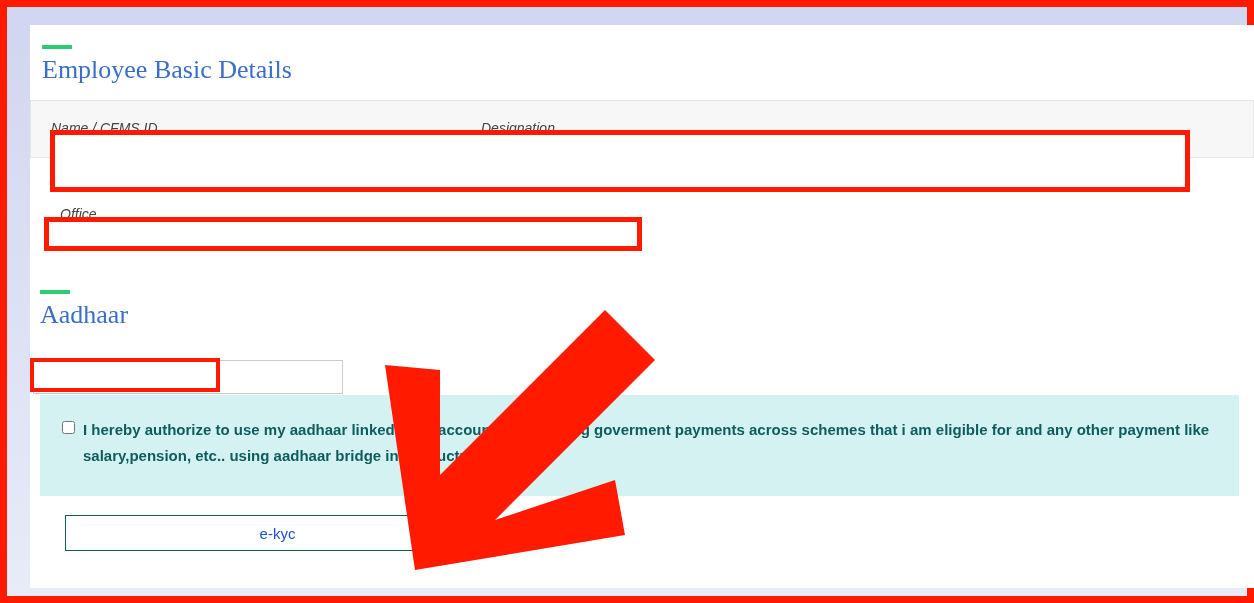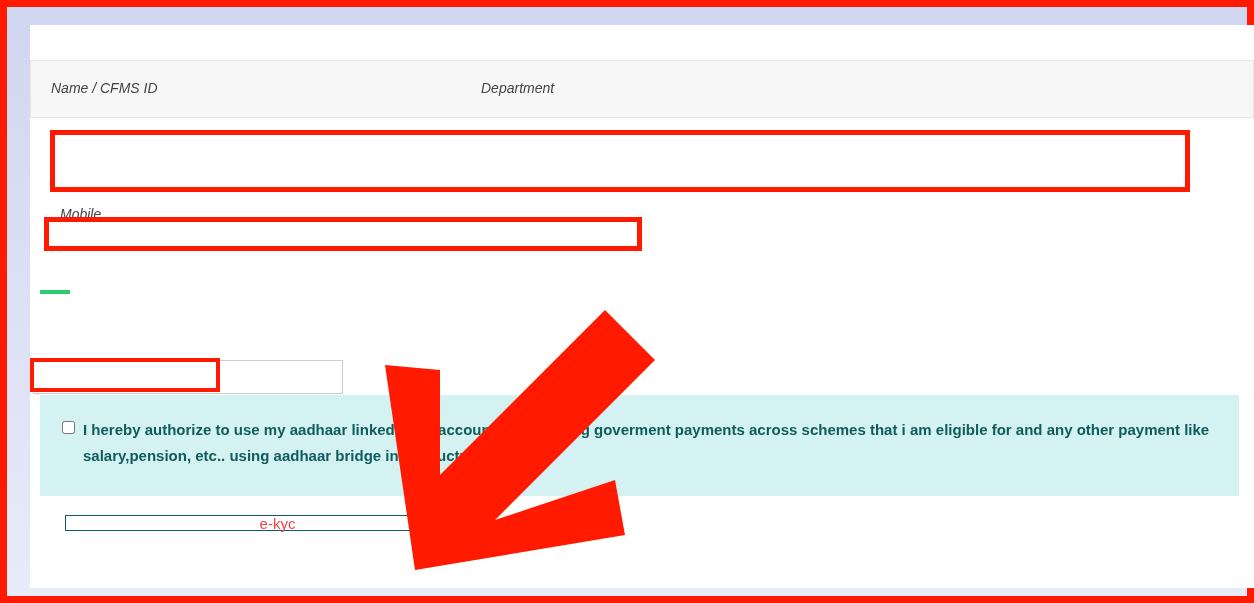--- a/index.html
+++ b/index.html
@@ -132,24 +132,24 @@
       font-size: 15px;
       font-weight: bold;
       color: #0f5c5c;
       line-height: 1.7;
     }
     .ekyc-button {
       position: absolute;
       top: 515px;
       left: 65px;
       width: 425px;
-      height: 16px;
+      height: 36px;
       background: #fff;
       border: 1px solid #0f5c5c;
-      color: #ef4444;
+      color: #1d4ed8;
       font-size: 15px;
       cursor: pointer;
       display: flex;
       align-items: center;
       justify-content: center;
     }
     
     .arrow-group {
       position: absolute;
       top: 310px;
@@ -160,39 +160,44 @@
     }
     .arrow-group svg { width: 100%; height: 100%; }
   </style>
 </head>
 <body>
 
 <div class="outer-frame"></div>
 
 <div class="white-card">
 
+  <div class="section-title-wrap">
+    <div class="green-bar"></div>
+    <h2 class="section-title">Employee Basic Details</h2>
+  </div>
 
   <div class="grey-panel">
     <div class="field-row">
       <div class="col-1"><span class="field-label">Name / CFMS ID</span></div>
-      <div class="col-3"><span class="field-label">Department</span></div>
+      <div class="col-3"><span class="field-label">Designation</span></div>
     </div>
   </div>
 
 </div>
 
 <div class="office-mobile-row">
-  <div class="col-1"><span class="field-label">Mobile</span></div>
+  <div class="col-1"><span class="field-label">Office</span></div>
 </div>
 
 <div class="red-box red-box-1"></div>
 <div class="red-box red-box-2"></div>
 
 <div class="aadhaar-section">
   <div class="green-bar"></div>
+  <h2 class="section-title">Aadhaar</h2>
 </div>
 
 <div class="aadhaar-input-wrap">
   <input class="aadhaar-input" type="text" value="" style="">
 </div>
 <div class="red-box red-box-3"></div>
 
 <div class="consent-box">
   <div class="consent-inner">
     <input type="checkbox" class="consent-checkbox" style="">

